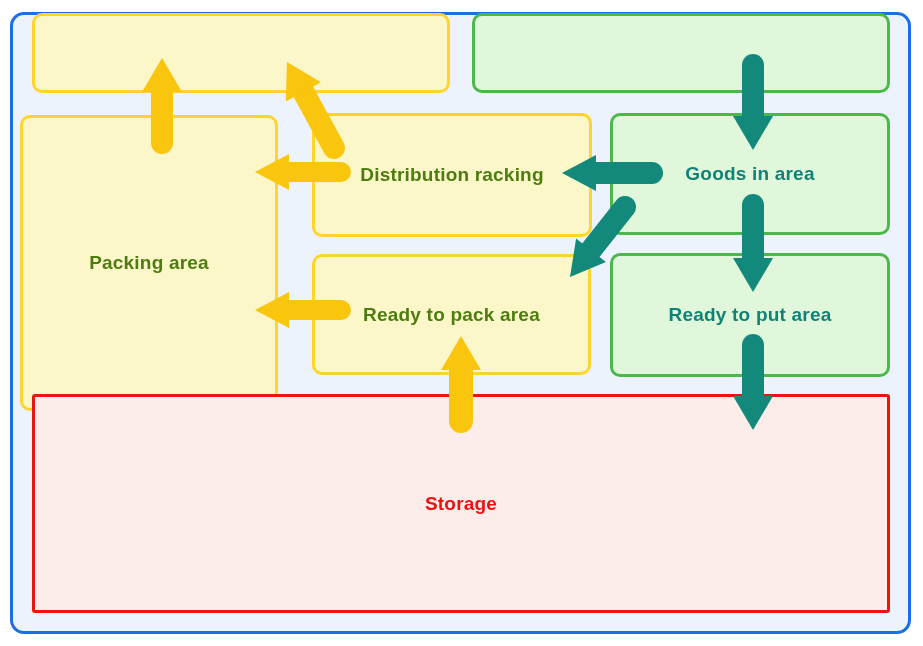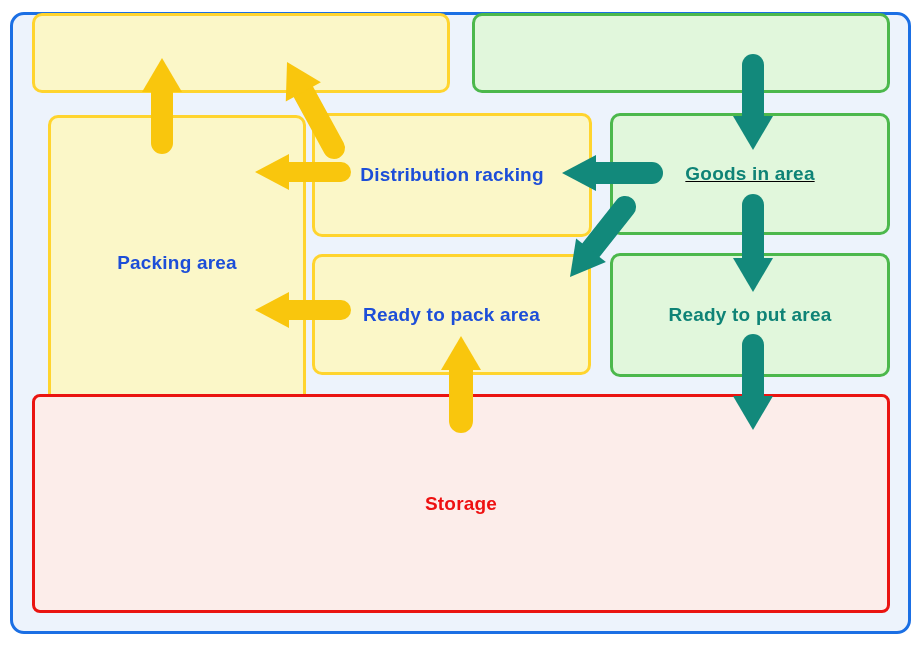--- a/index.html
+++ b/index.html
@@ -28,31 +28,31 @@
     justify-content: center;
   }
   .area .lbl {
     font-size: 19px;
     font-weight: bold;
     letter-spacing: 0.2px;
     white-space: nowrap;
   }
   .yellow { background: #fbf7c8; border: 3px solid #ffd42e; }
   .green  { background: #e1f7dc; border: 3px solid #4cb84c; }
-  .red    { background: #fcedea; border: 3px solid #ea1411; border-radius: 8px; }
-  .txt-orange { color: #1d4ed8; }
+  .red    { background: #fcedea; border: 3px solid #ea1411; border-radius: 3px; }
+  .txt-orange { color: #4d7c0f; }
   .txt-teal   { color: #0e8376; }
   .txt-red    { color: #ee1111; }
 
   .a-top-yellow   { left: 32px;  top: 13px;  width: 418px; height: 80px; }
   .a-top-green    { left: 472px; top: 13px;  width: 418px; height: 80px; }
-  .a-packing      { left: 48px;  top: 115px; width: 258px; height: 296px; }
+  .a-packing      { left: 20px;  top: 115px; width: 258px; height: 296px; }
   .a-dist-rack    { left: 312px; top: 113px; width: 280px; height: 124px; }
   .a-ready-pack   { left: 312px; top: 254px; width: 279px; height: 121px; text-align: right; }
-  .a-goods-in     { left: 610px; top: 113px; width: 280px; height: 122px; text-decoration: underline; }
+  .a-goods-in     { left: 610px; top: 113px; width: 280px; height: 122px; }
   .a-ready-away   { left: 610px; top: 253px; width: 280px; height: 124px; }
   .a-storage      { left: 32px;  top: 394px; width: 858px; height: 219px; }
 
   .arrows {
     position: absolute;
     left: 0; top: 0;
     width: 923px; height: 646px;
     pointer-events: none;
   }
   .gold line    { stroke: #f9c60d; stroke-linecap: round; }

